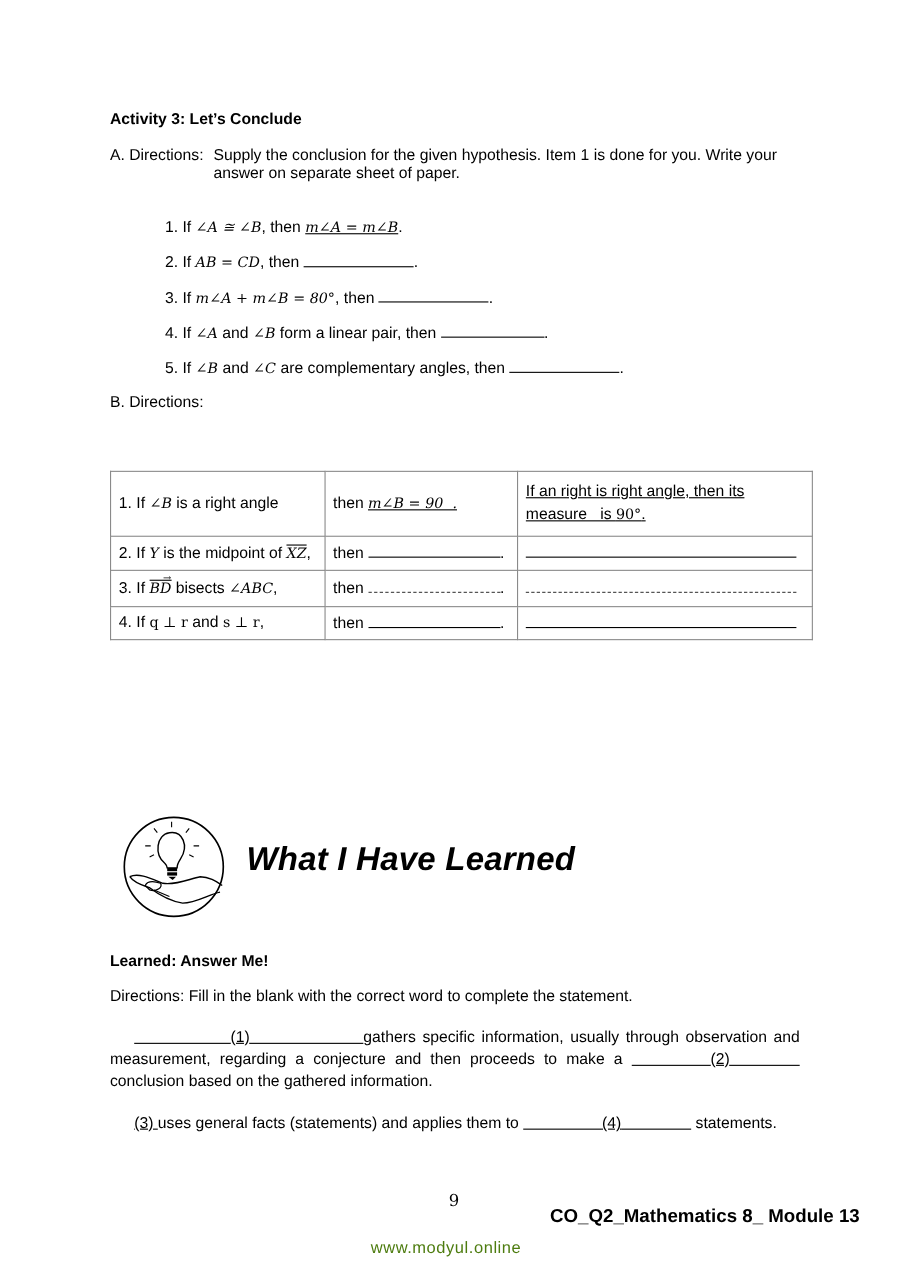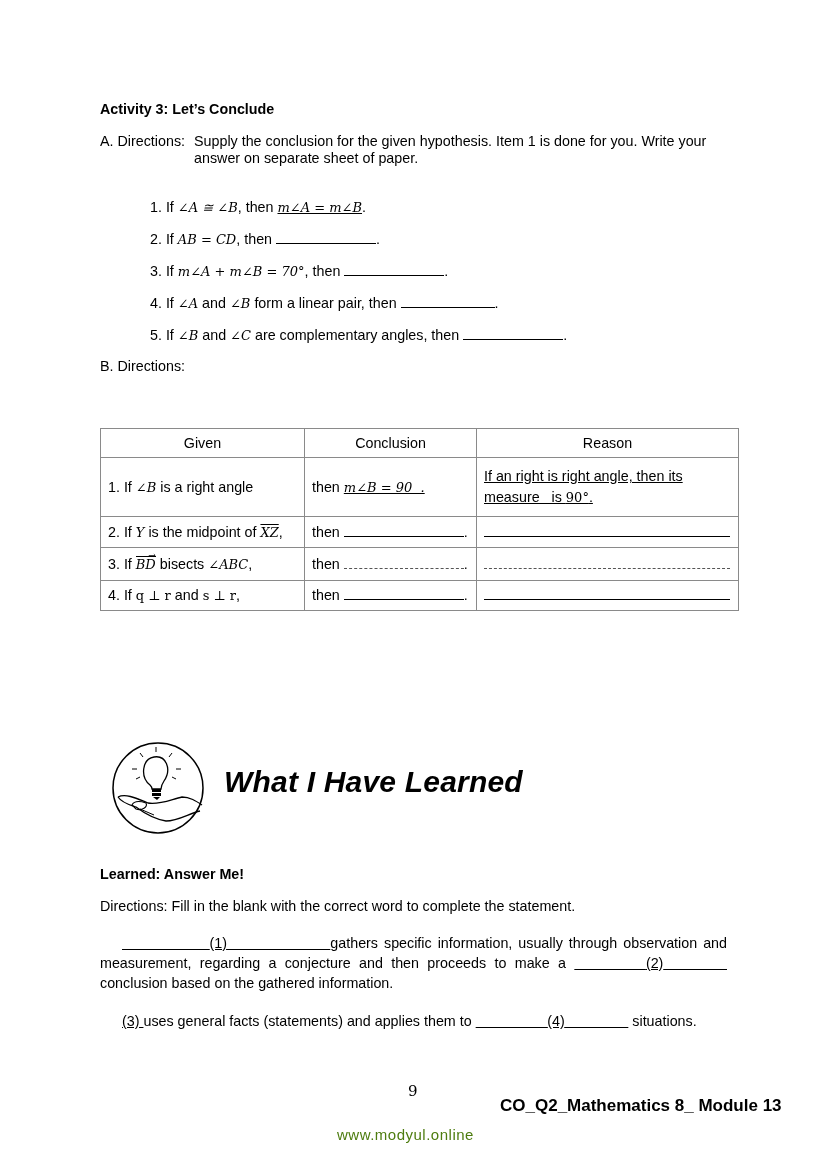--- a/index.html
+++ b/index.html
@@ -43,21 +43,21 @@
   <span class="m">∠A ≅ ∠B</span><span>, then</span>
   <span class="m ul">m∠A = m∠B</span><span>.</span>
 </div>
 <div class="li" style="top:231px;">
   <span>2. If</span>
   <span class="m">AB = CD</span><span>, then</span>
   <span class="blank" style="width:100px;"></span><span>.</span>
 </div>
 <div class="li" style="top:263px;">
   <span>3. If</span>
-  <span class="m">m∠A + m∠B = 70°</span><span>, then</span>
+  <span class="m">m∠A + m∠B = 80°</span><span>, then</span>
   <span class="blank" style="width:100px;"></span><span>.</span>
 </div>
 <div class="li" style="top:295px;">
   <span>4. If</span>
   <span class="m">∠A</span>
   <span>and</span>
   <span class="m">∠B</span>
   <span>form a linear pair, then</span>
   <span class="blank" style="width:94px;"></span><span>.</span>
 </div>
@@ -69,25 +69,20 @@
   <span>are complementary angles, then</span>
   <span class="blank" style="width:100px;"></span><span>.</span>
 </div>
 
 <div class="hang" style="top:358px; height:54px;">
   <span class="lbl">B. Directions:</span>
 </div>
 
 <table class="t">
   <tbody>
-      <tr class="head">
-    <td class="c1">Given</td>
-    <td class="c2">Conclusion</td>
-    <td>Reason</td>
-  </tr>
   <tr style="height:59px;">
     <td>
       <span>1.  If </span><span class="m">∠B</span><span> is a right angle</span>
     </td>
     <td>
       <span>then</span>
       <span class="m ul" style="white-space:pre;margin-top:44px;">m∠B = 90  .</span>
     </td>
     <td style="padding-top:4px; padding-bottom:4px;">
       <span class="ul">If an right is right angle, then its</span><br>
@@ -150,18 +145,18 @@
 
 <div class="para" style="top:933px;">
   <span style="display:inline-block; width:22px;"></span><span class="ul" style="white-space:pre;">           <span>(1)</span>             </span><span>gathers specific information, usually through observation and measurement, regarding a conjecture and then proceeds to make a</span>
   <span class="ul" style="white-space:pre;">         <span>(2)</span>        </span>
   <span>conclusion based on the gathered information.</span>
 </div>
 
 <div class="para" style="top:1011px;">
   <span style="display:inline-block; width:22px;"></span><span class="ul" style="white-space:pre;">(3) </span><span>uses general facts (statements) and applies them to</span>
   <span class="ul" style="white-space:pre;">         <span>(4)</span>        </span>
-  <span>situations.</span>
+  <span>statements.</span>
 </div>
 
 <div class="page-num">9</div>
 <div class="footer-code">CO_Q2_Mathematics 8_ Module 13</div>
 <div class="watermark">www.modyul.online</div>
 
 </body></html>

